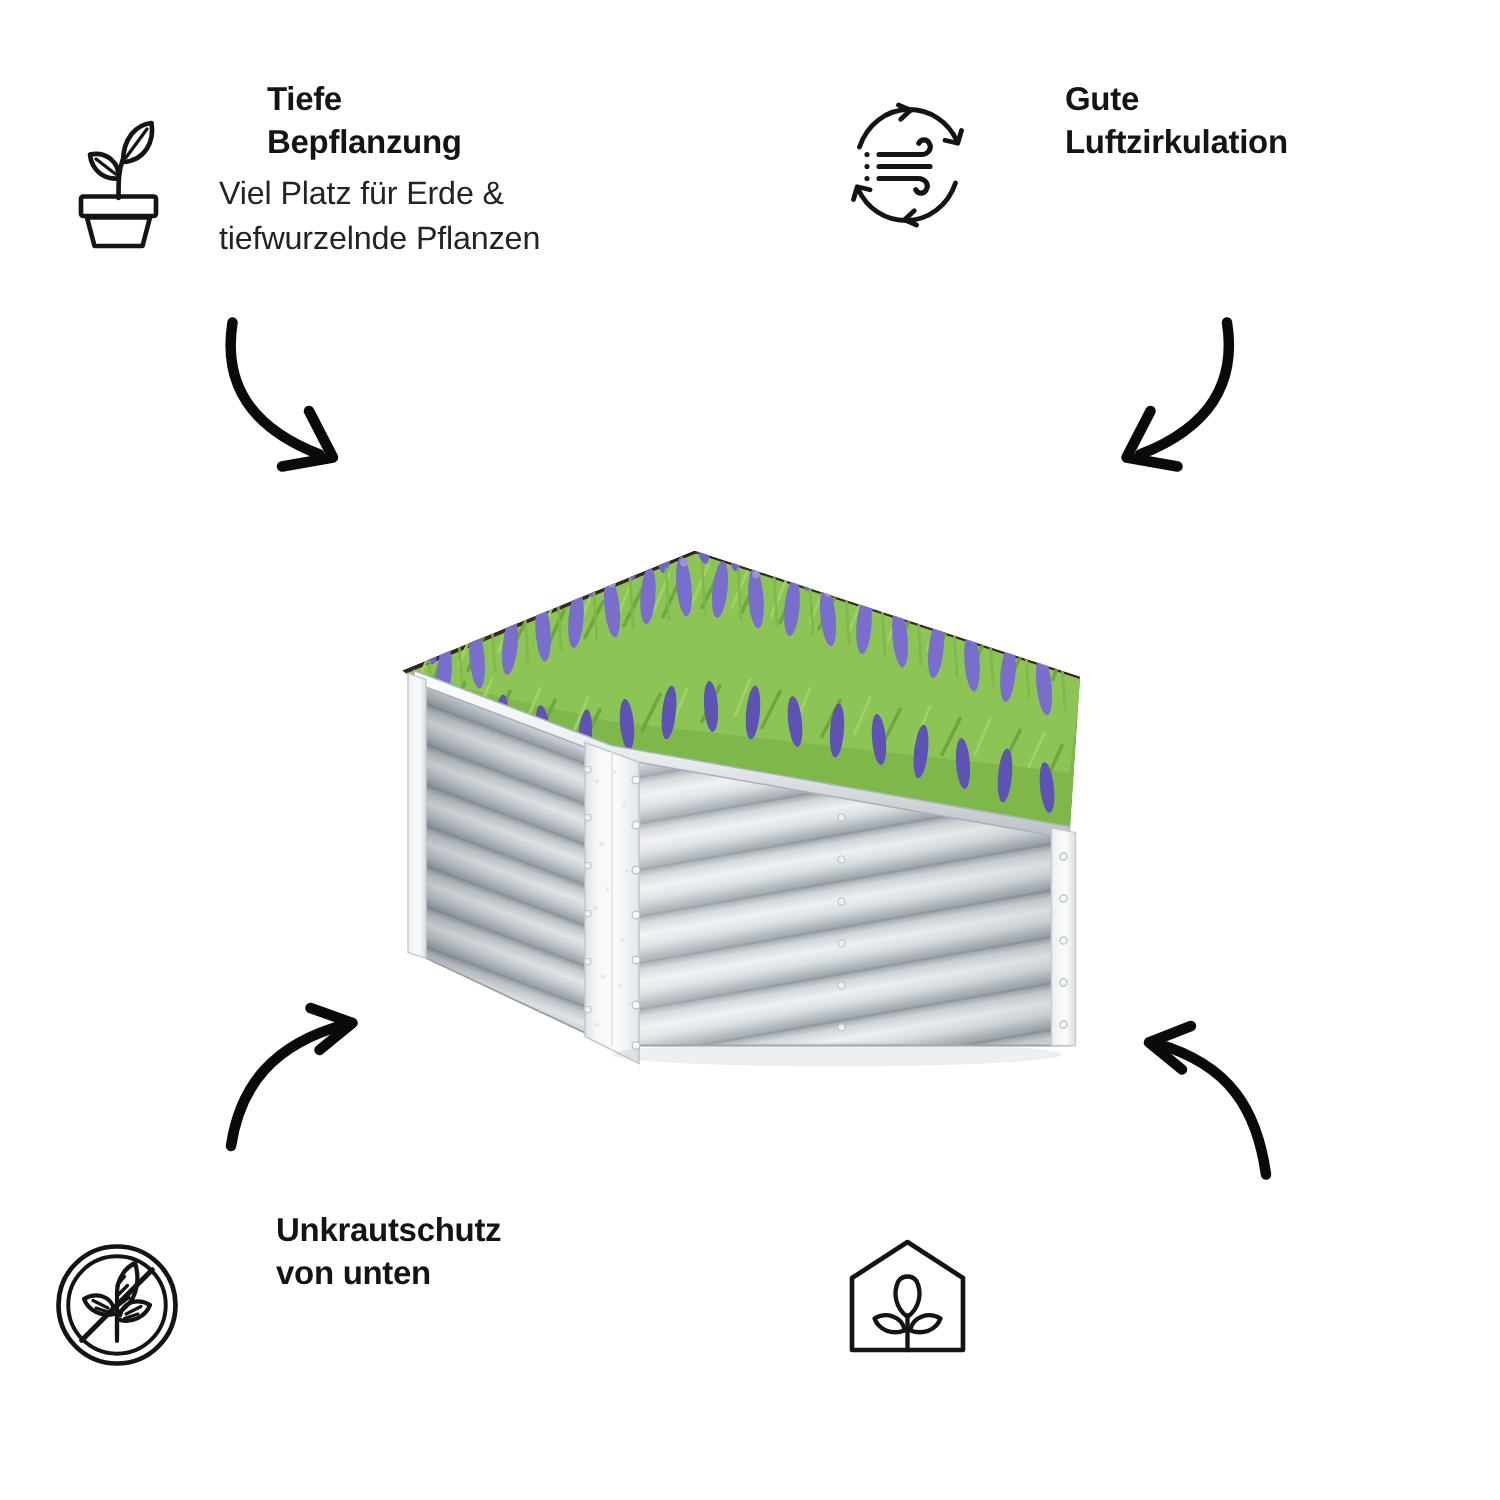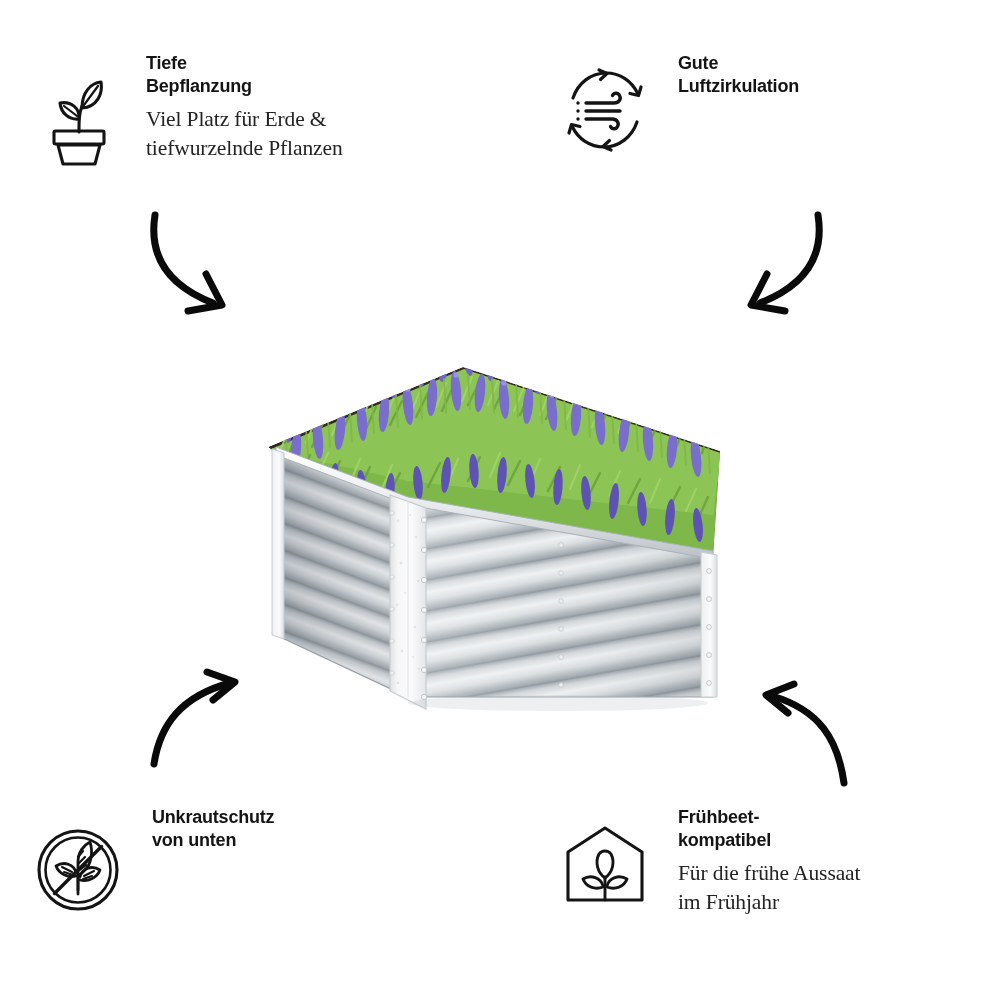--- a/index.html
+++ b/index.html
@@ -9,28 +9,27 @@
     font-family:"Liberation Sans", sans-serif;
     overflow:hidden;
   }
   #stage { position:relative; width:1000px; height:1000px; background:#fff; }
 
   
   .feature { position:absolute; display:flex; align-items:flex-start; }
   .feature .ico { flex:0 0 auto; }
   .feature .txt { }
   .f-title {
-    font-size:18px; font-weight:bold; color:#141414;
-    line-height:1.30; letter-spacing:-0.2px; white-space:pre-line;
+    font-size:22px; font-weight:bold; color:#141414;
+    line-height:1.30; letter-spacing:-0.2px; white-space:pre-line;margin-left:32px;
   }
   .f-desc {
     font-size:21.5px; font-weight:400; color:#232323;
     line-height:1.38; letter-spacing:-0.1px; white-space:pre-line;
     margin-top:6px;
-    font-family:Liberation Serif, serif;
   }
 
   #feat-tl { left:42px;  top:52px;  }
   #feat-tl .ico { margin-right:30px; margin-top:18px; }
   #feat-tr { left:562px; top:52px;  }
   #feat-tr .ico { margin-right:30px; margin-top:14px; }
   #feat-bl { left:32px;  top:806px; }
   #feat-bl .ico { margin-right:28px; margin-top:18px; }
   #feat-br { left:562px; top:806px; }
   #feat-br .ico { margin-right:30px; margin-top:16px; }
@@ -135,26 +134,20 @@
         <path d="M6 30 L43 6 L80 30 L80 78 L6 78 Z" fill="none"></path>
 
         <path d="M43 56 C35 50 33 40 37 32 C40 28 46 28 49 32 C53 40 51 50 43 56 Z" fill="none" stroke-width="2.9"></path>
 
         <path d="M41 65 C33 68 24 65 21 57 C29 52 39 56 41 64" fill="none" stroke-width="2.9"></path>
 
         <path d="M45 65 C53 68 62 65 65 57 C57 52 47 56 45 64" fill="none" stroke-width="2.9"></path>
 
         <path d="M43 55 L43 78" fill="none" stroke-width="2.9"></path>
       </svg>
-    </div>
-    <div class="txt">
-      <div class="f-title">Frühbeet-
-kompatibel</div>
-      <div class="f-desc">Für die frühe Aussaat
-im Frühjahr</div>
     </div>
   </div>
 
   <div class="arrow" id="arrow-tl">
     <svg width="160" height="140" viewBox="0 0 160 140" fill="none" stroke="#0a0a0a" stroke-width="7" stroke-linecap="round" stroke-linejoin="round">
       <path d="M27 17 C21 55 36 86 85 105" fill="none"></path>
       <path d="M78 76 L94 107 L60 113" fill="none"></path>
     </svg>
   </div>
 

